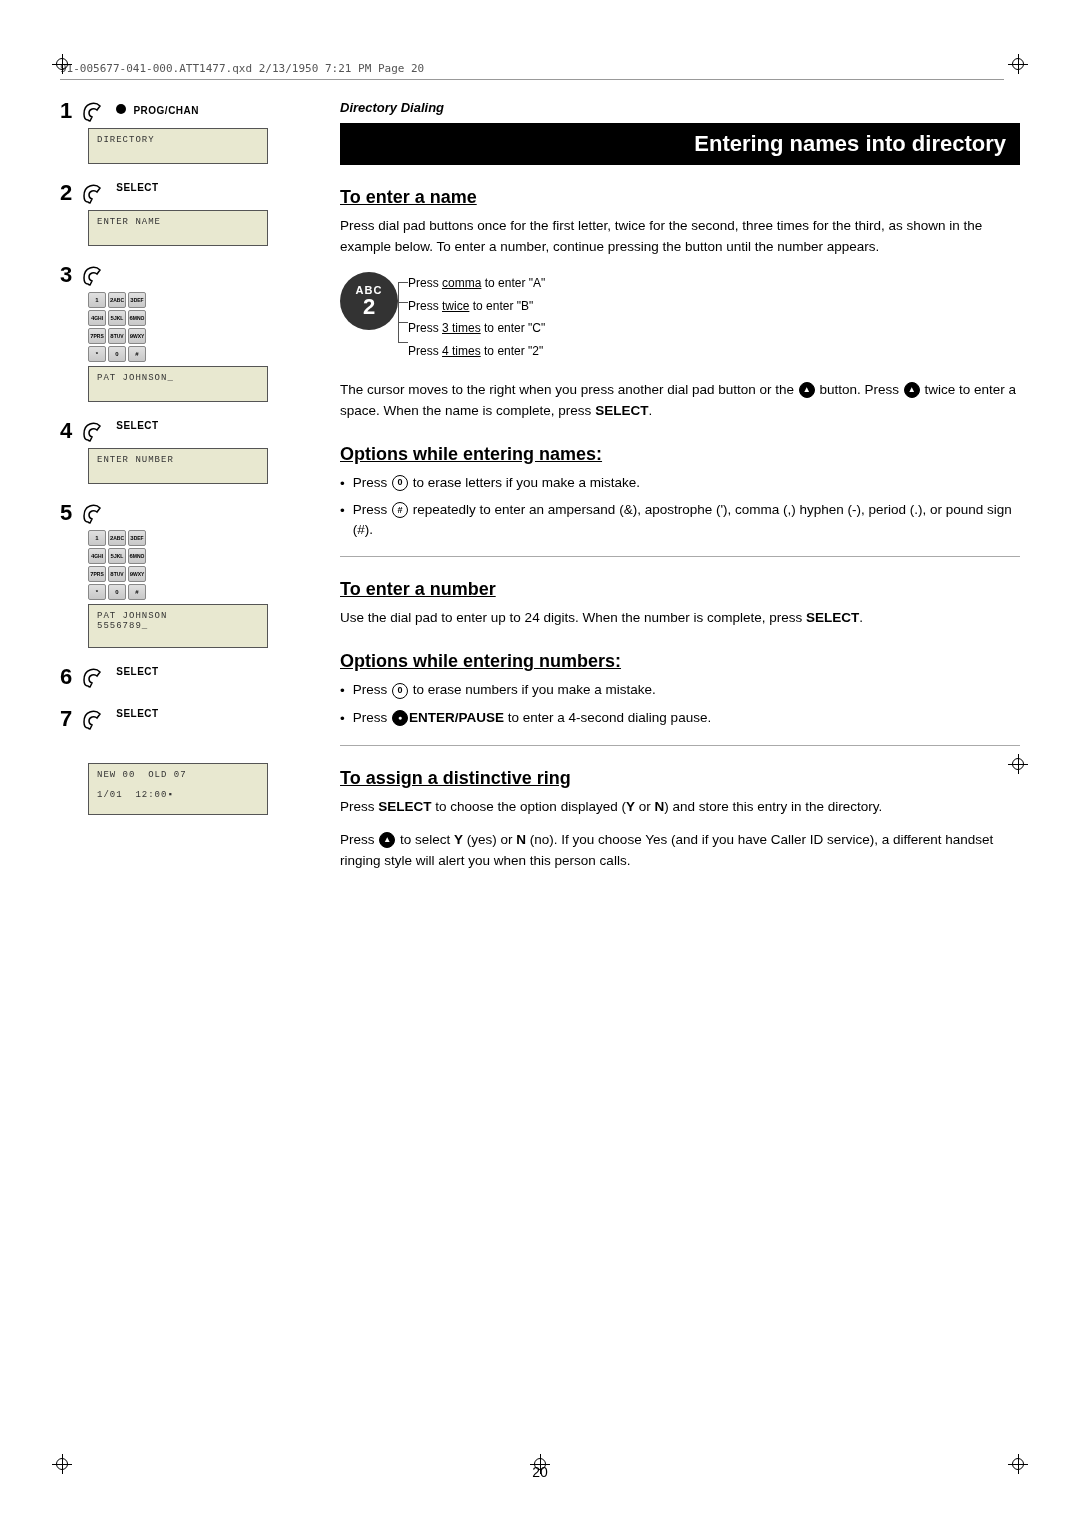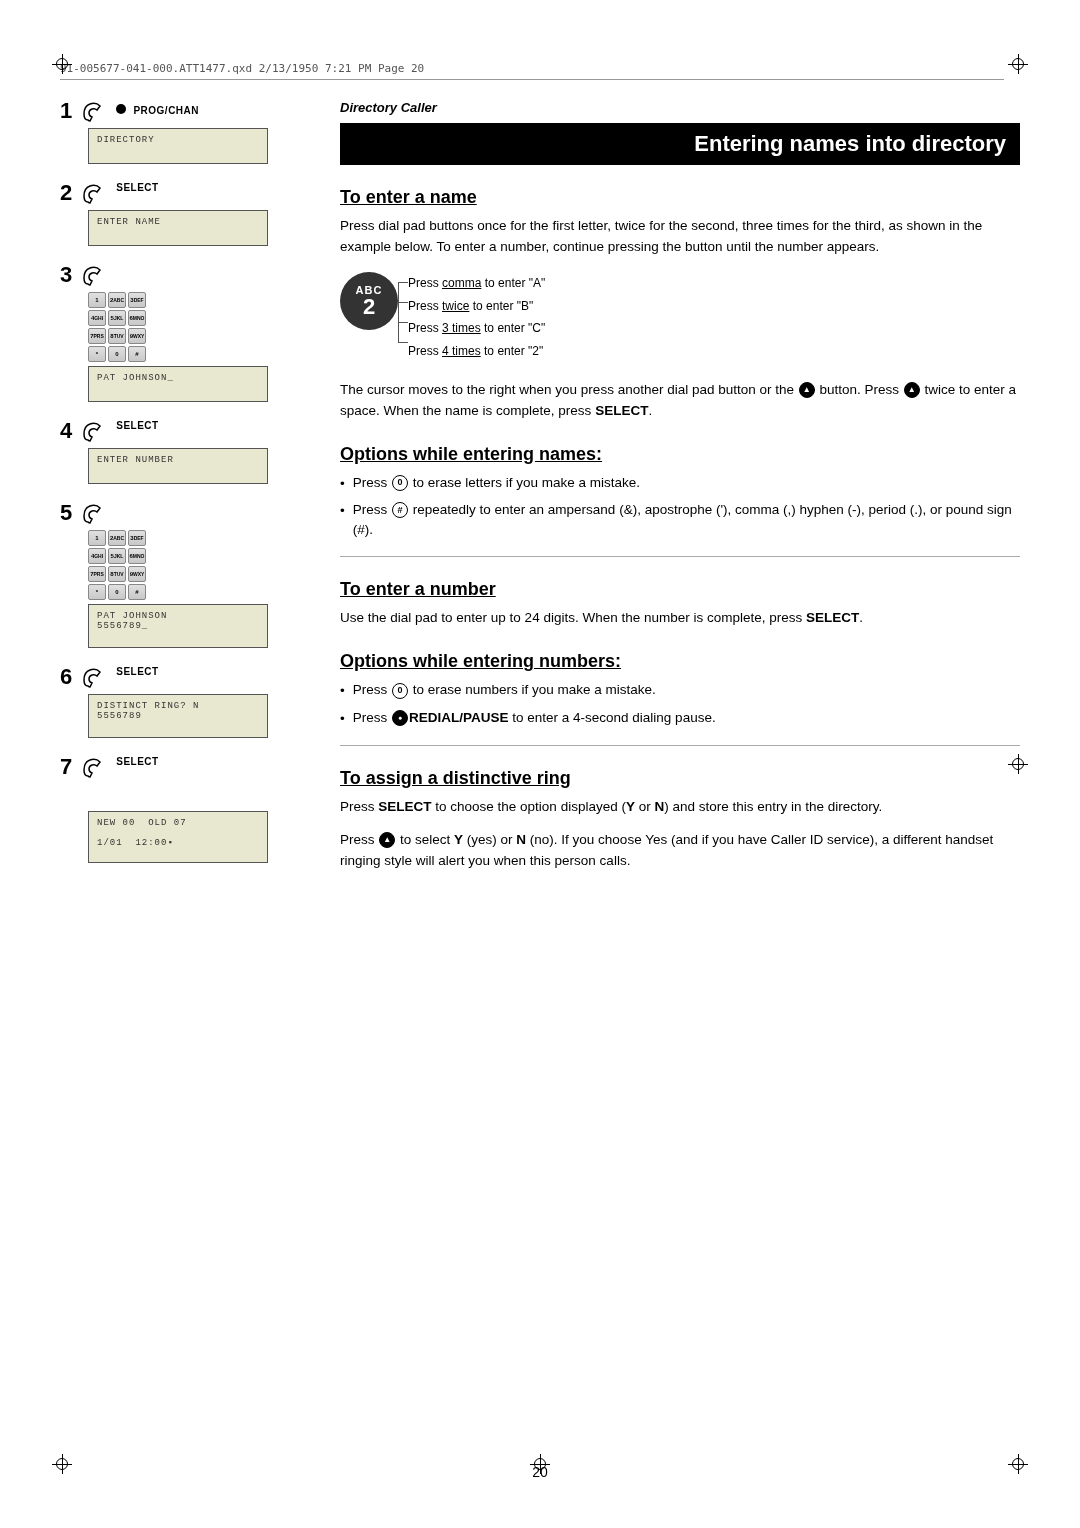--- a/index.html
+++ b/index.html
@@ -436,44 +436,41 @@
     </div>
 
     <div class="step-item">
       <div class="step-row">
         <span class="step-number">6</span>
         <svg class="handset-svg" width="30" height="22" viewBox="0 0 30 22">
           <path d="M6,18 Q2,18 2,12 Q2,4 8,2 Q14,0 18,4 L15,8 Q13,6 10,7 Q7,8 7,11 Q7,14 10,15 L8,19 Q7,19 6,18Z" fill="none" stroke="#000" stroke-width="1.5"></path>
         </svg>
         <span class="step-label">SELECT</span>
       </div>
-      <div class="lcd-box" style="min-height:44px;">
-        DISTINCT RING? N<br>5556789
-      </div>
     </div>
 
     <div class="step-item">
       <div class="step-row">
         <span class="step-number">7</span>
         <svg class="handset-svg" width="30" height="22" viewBox="0 0 30 22">
           <path d="M6,18 Q2,18 2,12 Q2,4 8,2 Q14,0 18,4 L15,8 Q13,6 10,7 Q7,8 7,11 Q7,14 10,15 L8,19 Q7,19 6,18Z" fill="none" stroke="#000" stroke-width="1.5"></path>
         </svg>
         <span class="step-label">SELECT</span>
       </div>
       <div class="lcd-box" style="min-height:52px;margin-top:31px;">
         NEW 00&nbsp;&nbsp;OLD 07<br>&nbsp;<br>1/01&nbsp;&nbsp;12:00▪
       </div>
     </div>
 
   </div>
 
   <div class="right-col">
 
     <div class="section-tag">
-      <em>Directory Caller</em>
+      <em>Directory Dialing</em>
     </div>
 
     <div class="section-title-bar">
       <span>Entering names into directory</span>
     </div>
 
     <div class="subsection-title">
       <span>To enter a name</span>
     </div>
 
@@ -549,21 +546,21 @@
       <span>Options while entering numbers:</span>
     </div>
 
     <ul class="bullet-list">
       <li>
         <span class="bullet-dot">•</span>
         <span>Press <span class="circle-icon" style="font-size:9px;font-weight:bold;">0</span> to erase numbers if you make a mistake.</span>
       </li>
       <li>
         <span class="bullet-dot">•</span>
-        <span>Press <span class="circle-icon filled" style="font-size:7px;">●</span><b>REDIAL/PAUSE</b> to enter a 4-second dialing pause.</span>
+        <span>Press <span class="circle-icon filled" style="font-size:7px;">●</span><b>ENTER/PAUSE</b> to enter a 4-second dialing pause.</span>
       </li>
     </ul>
 
     <hr class="section-divider">
 
     <div class="subsection-title">
       <span>To assign a distinctive ring</span>
     </div>
 
     <div class="body-text">

